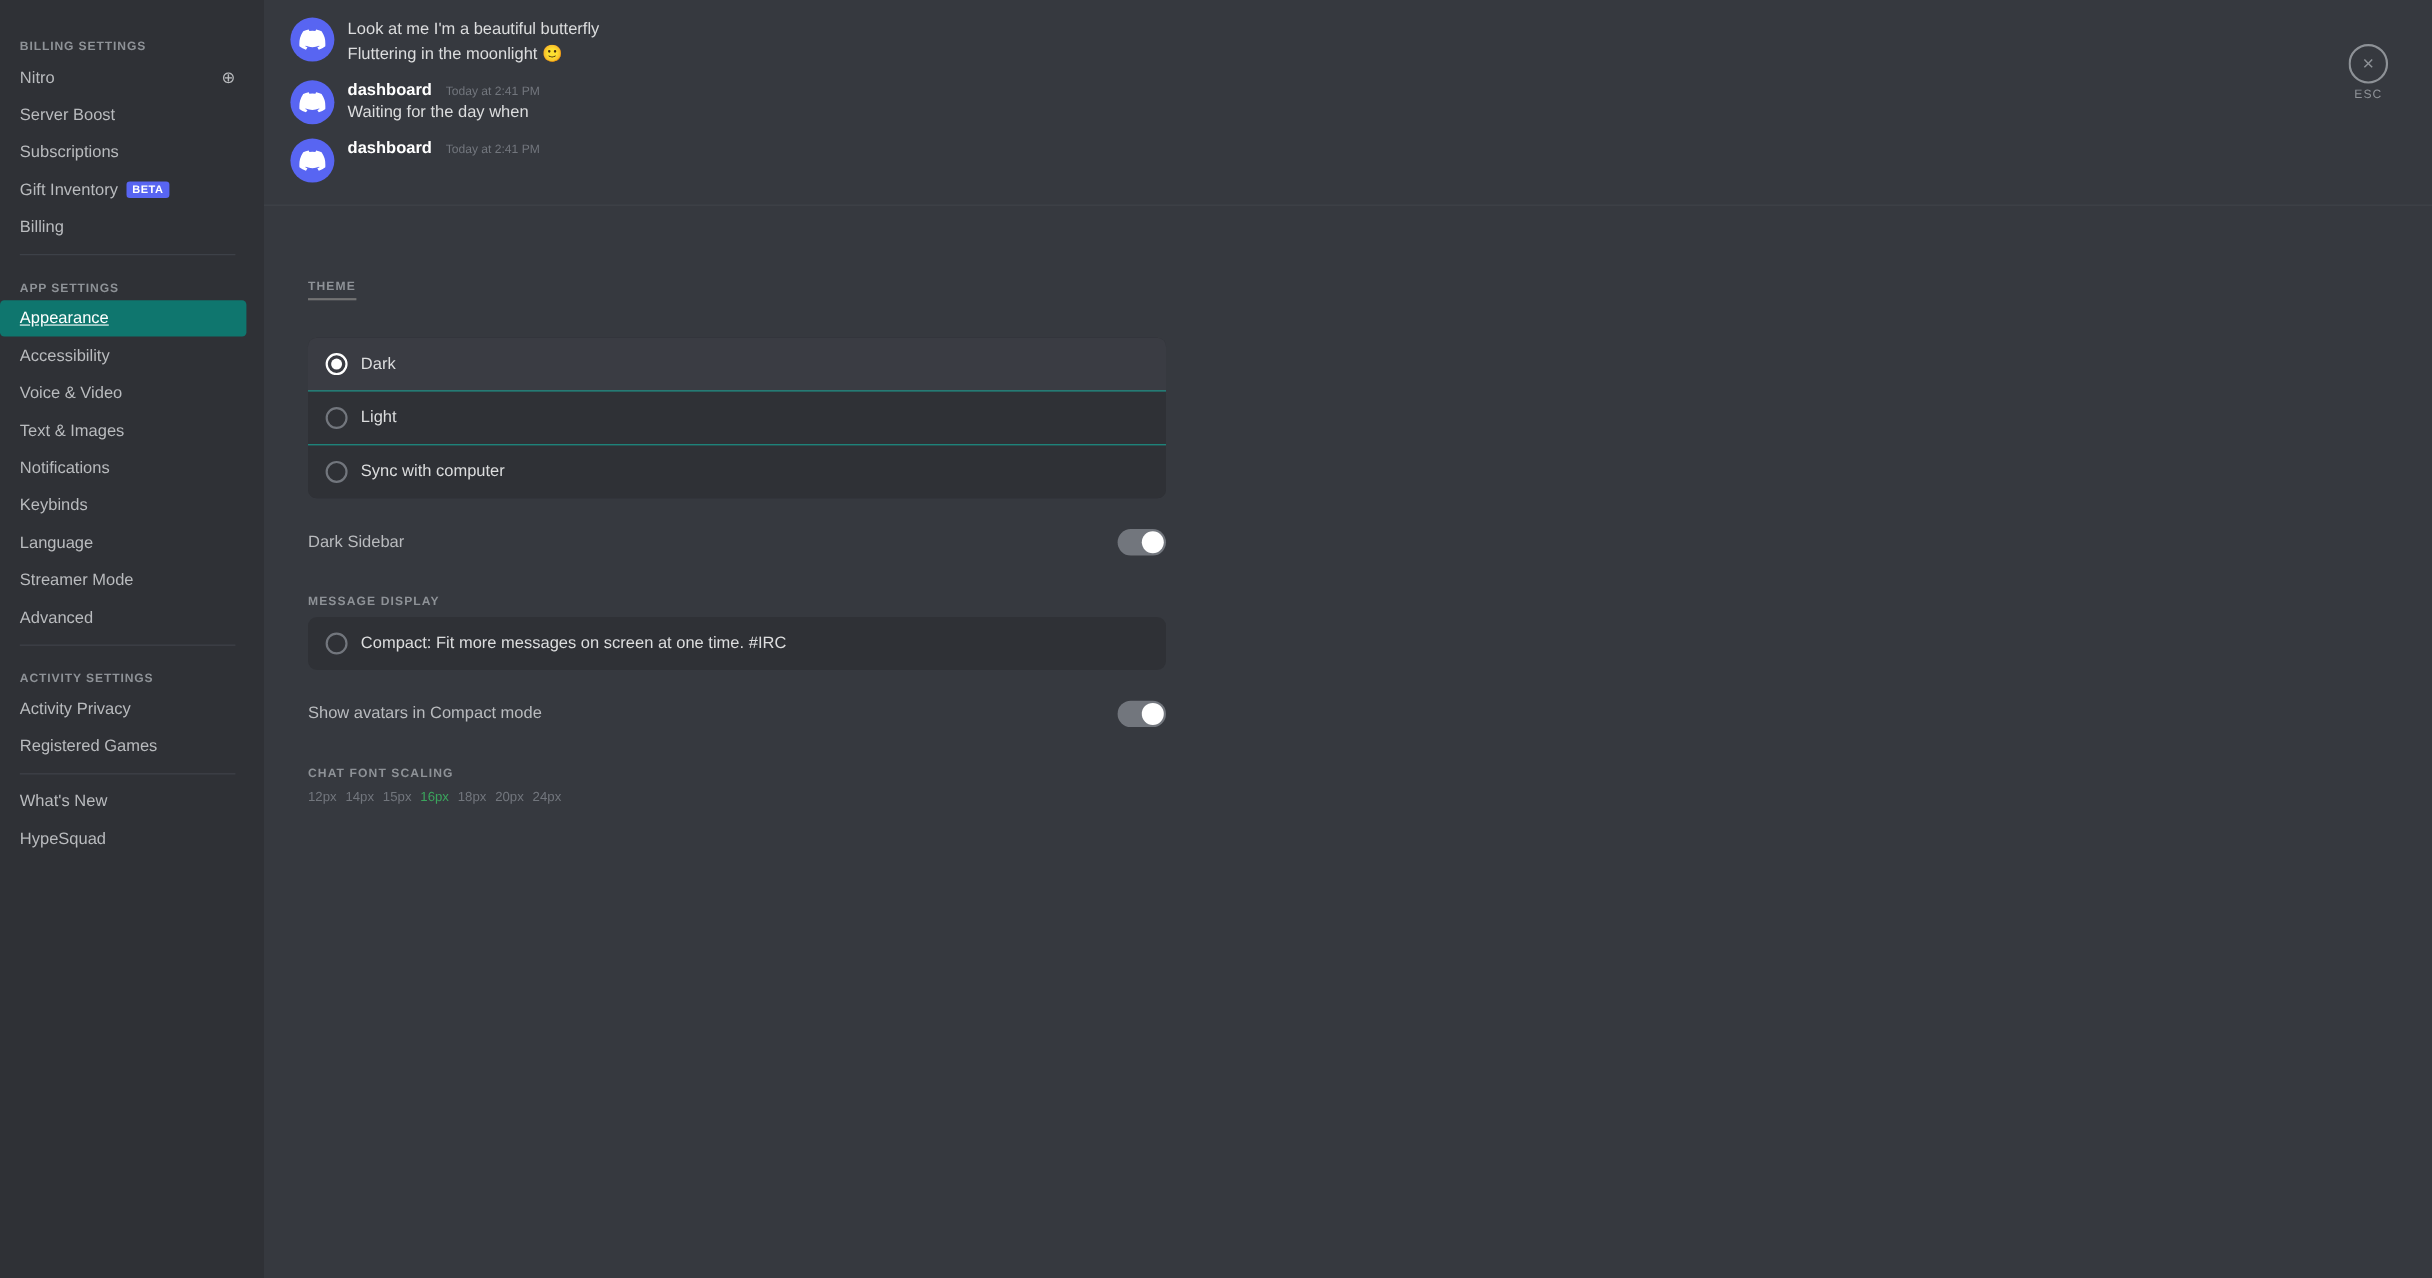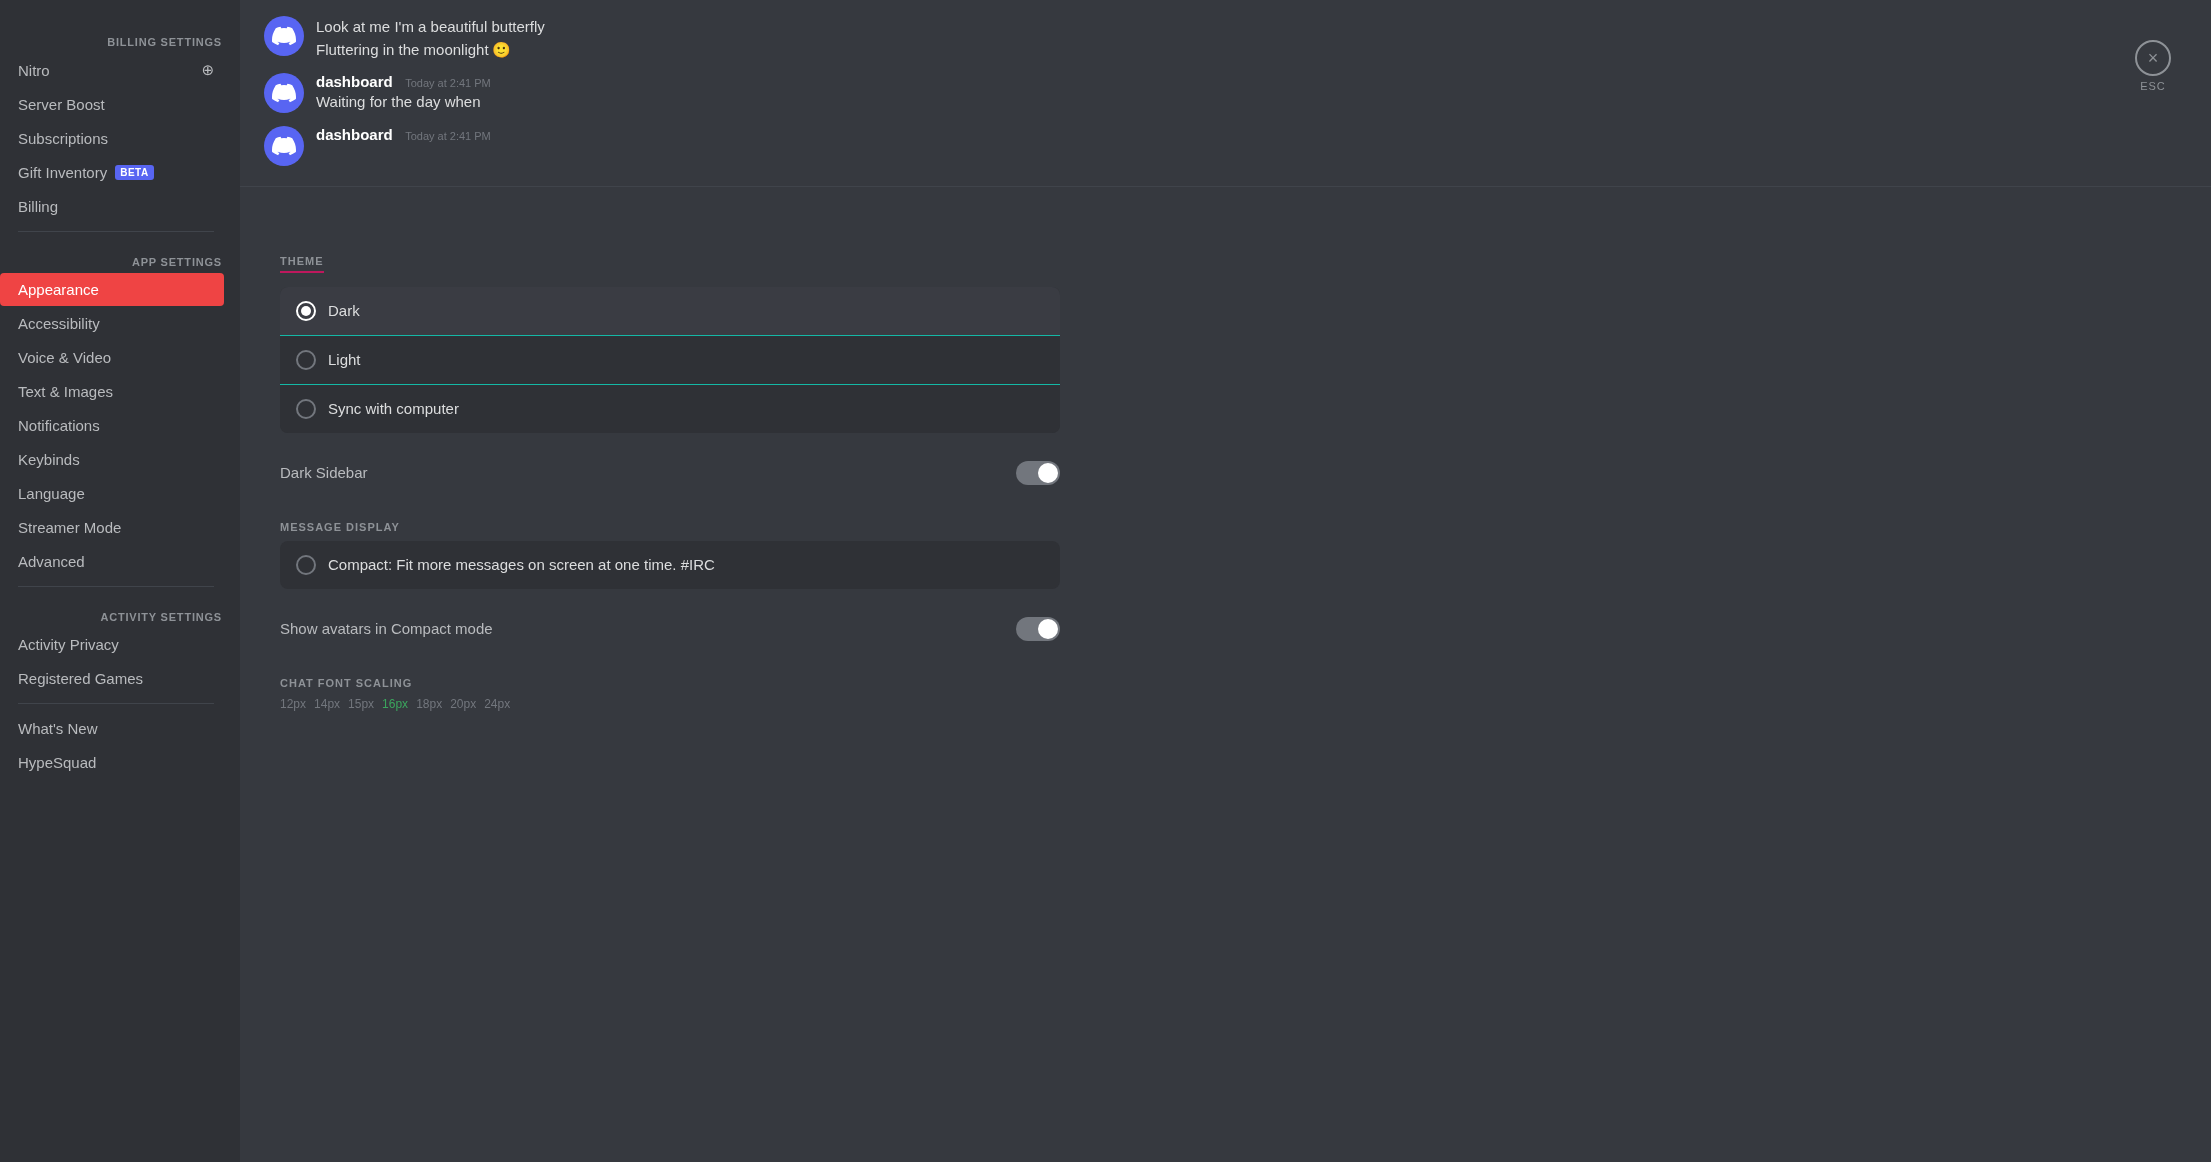--- a/index.html
+++ b/index.html
@@ -22,37 +22,37 @@
       padding: 20px 8px 20px 0;
     }
 
     .sidebar-section-label {
       font-size: 11px;
       font-weight: 700;
       color: #8e9297;
       letter-spacing: 0.8px;
       text-transform: uppercase;
       padding: 16px 10px 4px 18px;
-      text-align: right;
     }
 
     .sidebar-item {
       display: flex;
       align-items: center;
       padding: 8px 10px 8px 18px;
       border-radius: 4px;
       cursor: pointer;
       color: #b9bbbe;
       font-size: 15px;
       margin: 1px 8px 1px 0;
     }
 
     .sidebar-item.active {
-      background: #ef4444;
+      background: #0f766e;
       color: #ffffff;
+      text-decoration: underline;
     }
 
     .sidebar-divider {
       height: 1px;
       background: #40444b;
       margin: 8px 18px;
     }
 
     .badge-beta {
       background: #5865f2;
@@ -135,23 +135,23 @@
       padding: 24px 40px;
       max-width: 860px;
     }
 
     .section-header {
       font-size: 11px;
       font-weight: 700;
       color: #8e9297;
       letter-spacing: 1px;
       text-transform: uppercase;
-      margin-bottom: 4px;
+      margin-bottom: 24px;
       padding-bottom: 4px;
-      border-bottom: 2px solid #be185d;
+      border-bottom: 2px solid #737373;
       display: inline-block;
     }
 
     .theme-options {
       display: flex;
       flex-direction: column;
       gap: 0;
       margin-bottom: 16px;
       background: #2f3136;
       border-radius: 8px;

